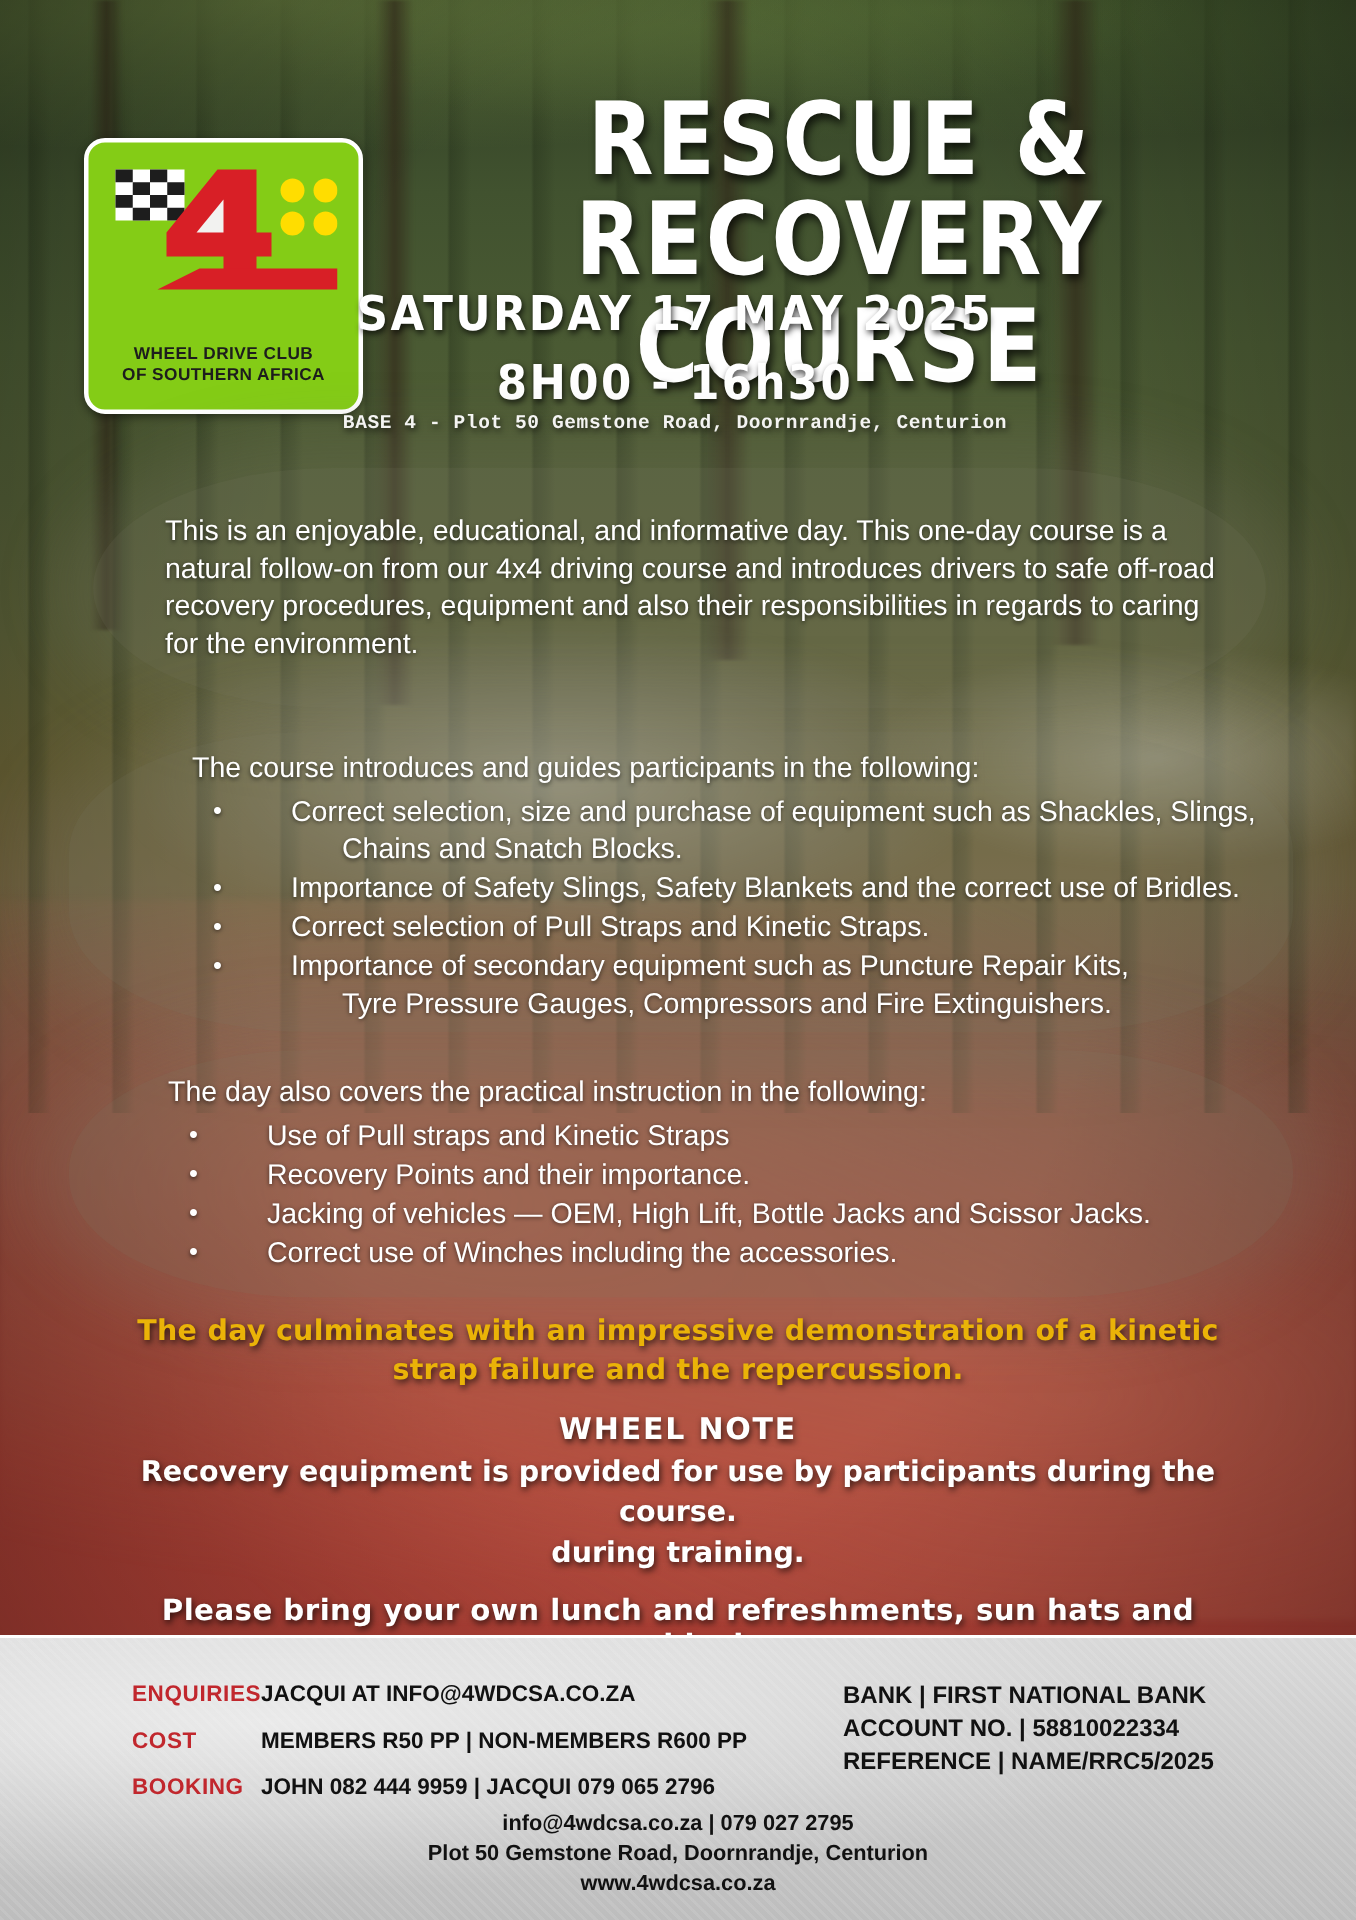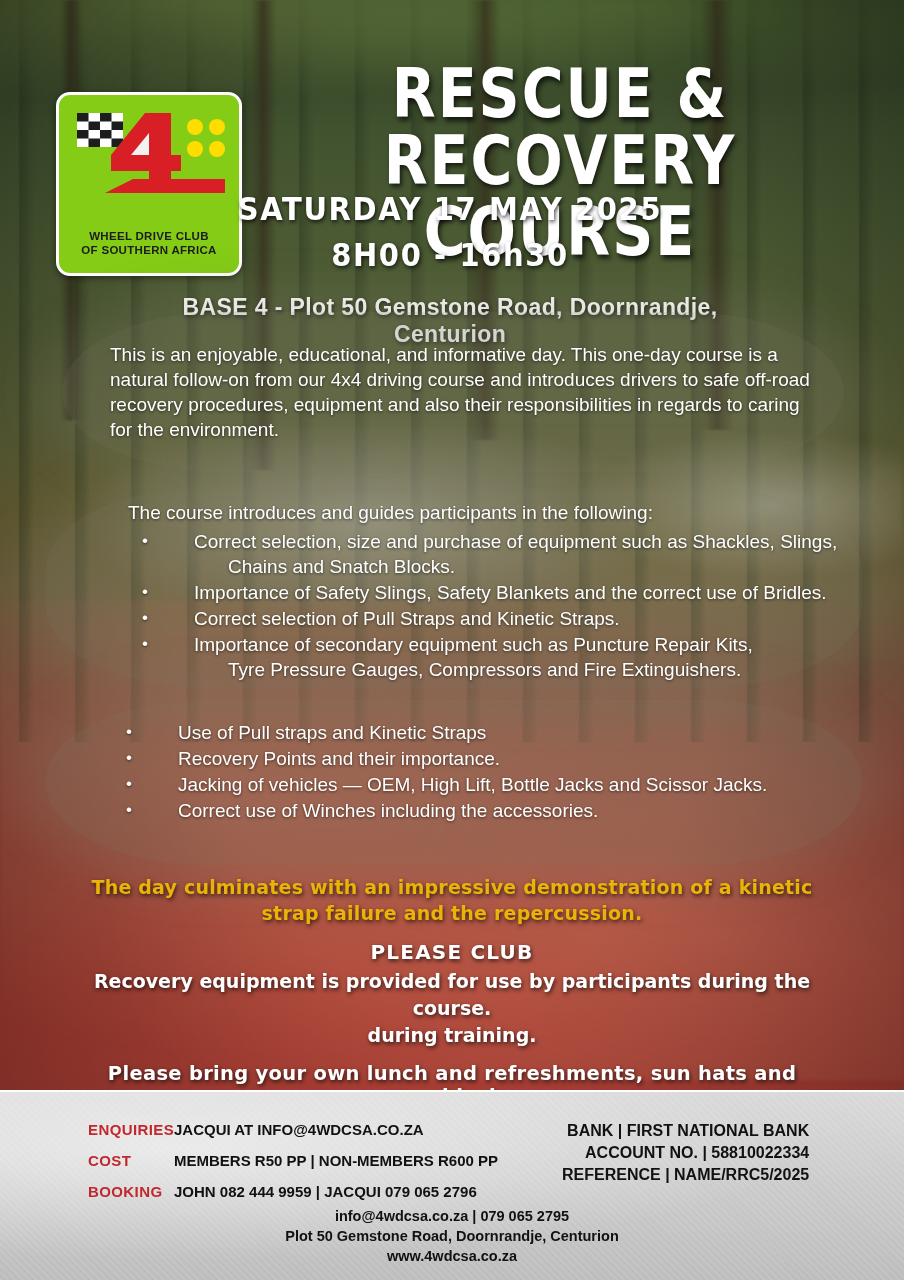--- a/index.html
+++ b/index.html
@@ -161,25 +161,25 @@
   }
   .time-line {
     font-family: "DejaVu Sans", sans-serif;
     font-weight: bold;
     font-size: 29px;
     letter-spacing: 1.6px;
     margin-top: 12px;
     transform: scaleY(1.1);
   }
   .venue-line {
-    font-family: Liberation Sans, sans-serif;
-    font-weight: bold;
-    font-size: 23px;
+    font-family: Liberation Mono, monospace;
+    font-weight: bold;
+    font-size: 13px;
     letter-spacing: .4px;
-    margin-top: 22px;
+    margin-top: 2px;
   }
 
   
   .panel {
     position: absolute;
     border-radius: 160px/80px;
     background: rgba(120,118,100,0.30);
     box-shadow: 0 0 40px 24px rgba(120,118,100,0.22);
   }
   .p1 { left: 62px; top: 312px; width: 782px; height: 160px; }
@@ -301,21 +301,20 @@
     line-height: 31px;
   }
   .f-bank {
     position: absolute;
     left: 562px; top: 28px;
     font-family: "Liberation Sans", sans-serif;
     font-weight: bold;
     font-size: 16px;
     color: #111111;
     line-height: 22px;
-    text-align: right;
   }
   .f-contact {
     position: absolute;
     left: 0; right: 0; bottom: 14px;
     text-align: center;
     font-family: "Liberation Sans", sans-serif;
     font-weight: bold;
     font-size: 14.5px;
     color: #111111;
     line-height: 20px;
@@ -402,31 +401,32 @@
         <span>Correct selection of Pull Straps and Kinetic Straps.</span>
       </li>
       <li>
         <span>Importance of secondary equipment such as Puncture Repair Kits,</span>
         <span class="sub-indent">Tyre Pressure Gauges,  Compressors and Fire Extinguishers.</span>
       </li>
     </ul>
   </div>
 
   <div class="body-text t3">
+    <div>The day also covers the practical instruction in the following:</div>
     <ul class="bullets">
       <li><span>Use of Pull straps and Kinetic Straps</span></li>
       <li><span>Recovery Points and their importance.</span></li>
       <li><span>Jacking of vehicles — OEM, High Lift, Bottle Jacks and Scissor Jacks.</span></li>
       <li><span>Correct use of Winches including the accessories.</span></li>
     </ul>
   </div>
 
   <div class="culminate">The day culminates with an impressive demonstration of a kinetic strap failure and the repercussion.</div>
 
-  <div class="note-head">PLEASE CLUB</div>
+  <div class="note-head">WHEEL NOTE</div>
   <div class="note-body">
     <div>Recovery equipment is provided for use by participants during the course.</div>
     <div>during training.</div>
   </div>
 
   <div class="bring">Please bring your own lunch and refreshments, sun hats and sunblock</div>
 
   <div class="footer">
     <div class="footer-grain"></div>
 
@@ -442,19 +442,19 @@
       <div>JOHN 082 444 9959  |  JACQUI 079 065 2796</div>
     </div>
 
     <div class="f-bank">
       <div>BANK | FIRST NATIONAL BANK</div>
       <div>ACCOUNT NO. | 58810022334</div>
       <div>REFERENCE | NAME/RRC5/2025</div>
     </div>
 
     <div class="f-contact">
-      <div>info@4wdcsa.co.za | 079 065 2795</div>
+      <div>info@4wdcsa.co.za | 079 027 2795</div>
       <div>Plot 50 Gemstone Road, Doornrandje, Centurion</div>
       <div>www.4wdcsa.co.za</div>
     </div>
   </div>
 
 </div>
 
 </body></html>

